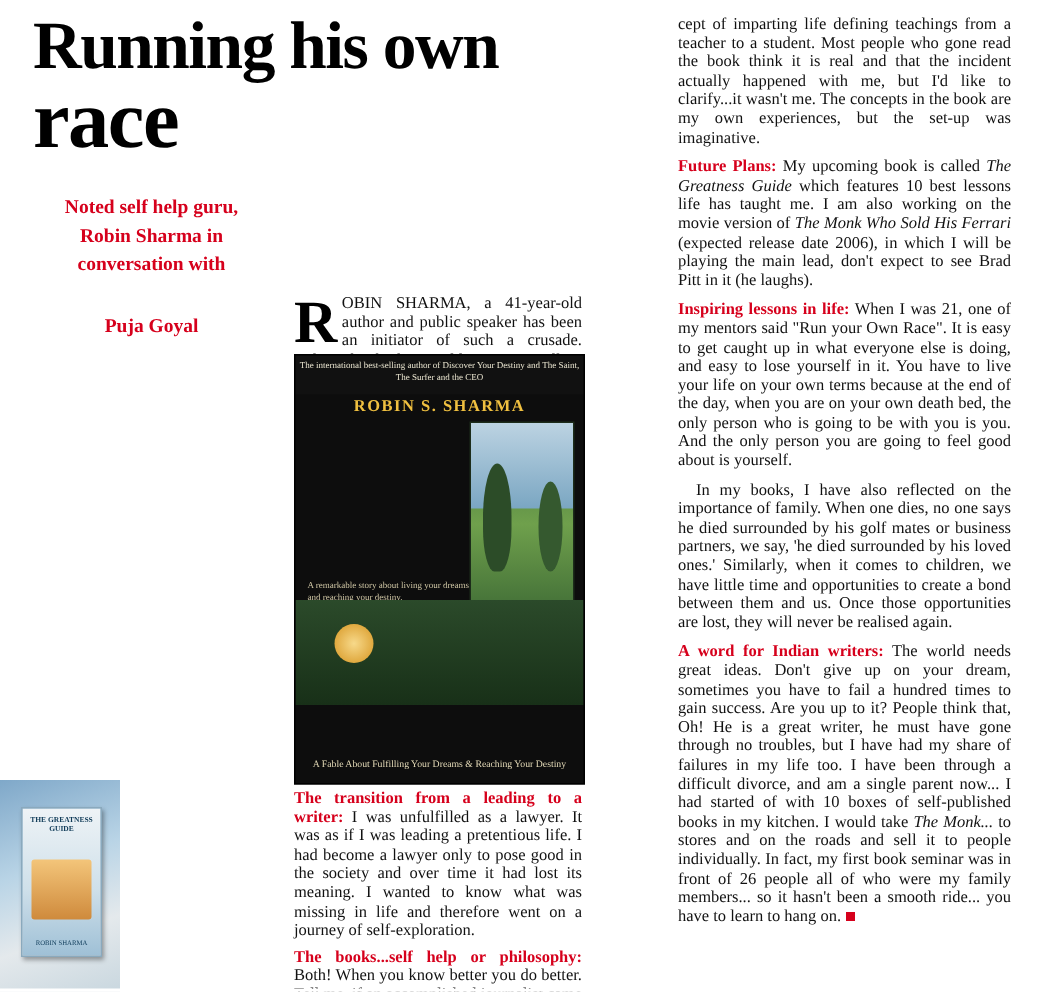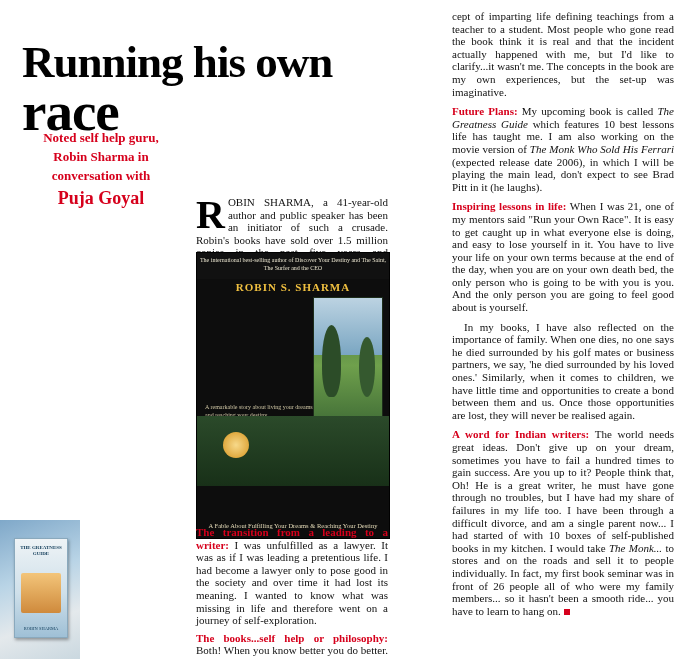--- a/index.html
+++ b/index.html
@@ -23,21 +23,20 @@
     position: absolute;
     left: 22px;
     top: 8px;
     width: 350px;
     color: #000;
     font-family: "Liberation Serif", serif;
     font-weight: bold;
     font-size: 45px;
     line-height: 44px;
     letter-spacing: -1px;
-    margin-top: 32px;
   }
   .headline .line1 {
     display: block;
     text-align: left;
   }
   .headline .line2 {
     display: block;
     font-size: 55px;
     line-height: 52px;
     padding-right: 18px;
@@ -52,22 +51,22 @@
     width: 146px;
     color: #d6001c;
     font-family: "Liberation Serif", serif;
     font-weight: bold;
     font-size: 13px;
     line-height: 19px;
     text-align: center;
   }
   .standfirst .byline {
     display: block;
-    margin-top: 4px;
-    font-size: 18px;
+    margin-top: 22px;
+    font-size: 13px;
   }
 
   
   .left-photo {
     position: absolute;
     left: 0px;
     top: 520px;
     width: 80px;
     height: 141px;
     background: linear-gradient(160deg, #7fa8c9 0%, #b9d4e6 40%, #e4e9ec 70%, #c9d7df 100%);
@@ -147,21 +146,21 @@
   
   .cover-wrap {
     position: absolute;
     left: 196px;
     top: 236px;
     width: 192px;
     height: 285px;
   }
   .cover {
     position: absolute;
-    left: 0; top: 16px;
+    left: 0; top: 0;
     width: 192px;
     height: 285px;
     background: #0d0d0d;
     border: 1px solid #000;
     overflow: hidden;
   }
   .cover .topbar {
     position: absolute;
     left: 0; top: 0; right: 0;
     height: 26px;

